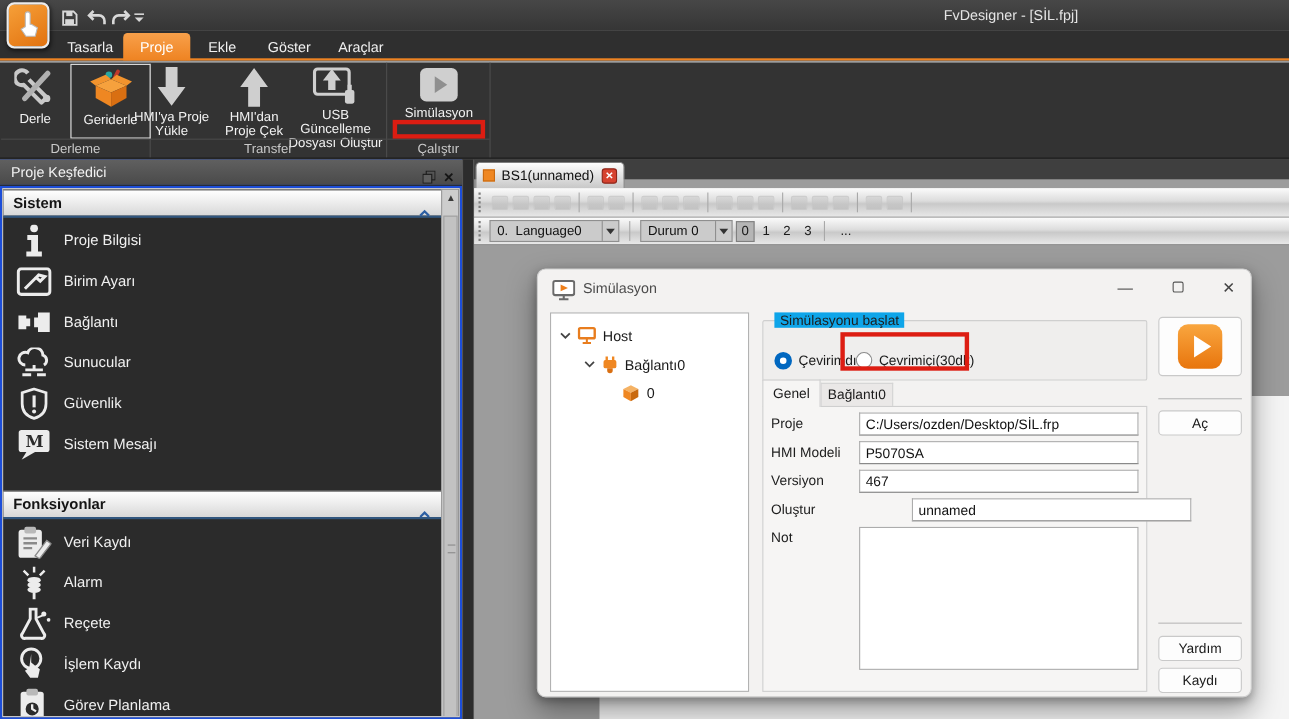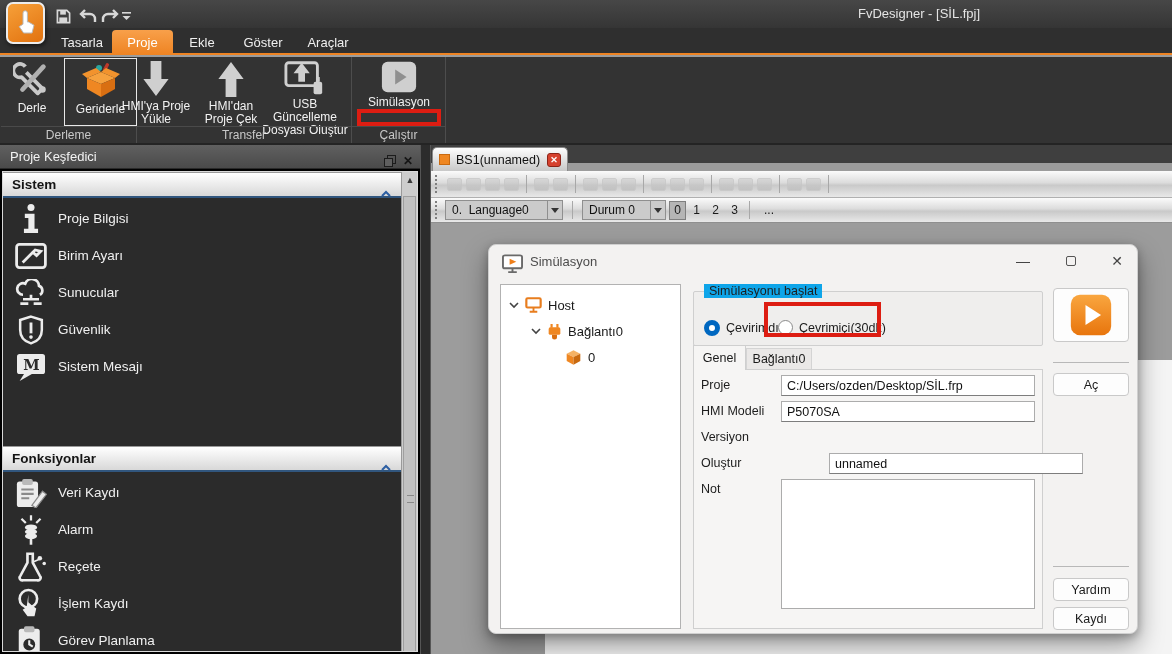--- a/index.html
+++ b/index.html
@@ -39,21 +39,21 @@
   #btn-usb      { left:260px; width:90px; }
   #btn-sim      { left:360px; width:78px; }
   .glabel { position:absolute; top:69px; height:16px; line-height:16px; text-align:center;
     color:#c9c9c9; font-size:12px; border-top:1px solid #4a4a4a; }
   #gl-0{ left:1px;   width:135px; }
   #gl-1{ left:137px; width:214px; }
   #gl-2{ left:352px; width:93px;  }
   #red-rect-1 { left:357px; top:-10px; width:84px; height:76px; border:4px solid #dd1d12; z-index:20; }
 
   
-  #sidebar { left:0; top:145px; width:420px; height:509px; background:#000000; }
+  #sidebar { left:0; top:145px; width:420px; height:509px; background:#1d4ed8; }
   #sb-header { position:absolute; left:0; top:0; width:420px; height:24px;
     background:linear-gradient(#606060,#4a4a4a); color:#f2f2f2; font-size:13px;
     line-height:24px; padding-left:10px; border-bottom:1px solid #2a2a2a; }
   #sb-float { position:absolute; right:24px; top:6px; }
   #sb-close { position:absolute; right:7px; top:4px; color:#151515; font-size:12px; font-weight:bold; }
   #sb-outer { position:absolute; left:2px; top:26px; width:416px; height:481px;
     border:1px solid #d9d9d9; background:#303030; overflow:hidden; }
   #sb-content { position:absolute; left:0; top:0; width:398px; height:479px; overflow:hidden; }
   .sec-header { position:relative; height:26px; background:linear-gradient(#ffffff,#d8d8d8);
     border-bottom:2px solid #31567e; border-top:1px solid #9a9a9a;
@@ -318,20 +318,29 @@
           <span class="sb-ic">
             <svg width="32" height="26" viewBox="0 0 34 28">
               <rect x="1.5" y="1.5" width="31" height="25" rx="3" fill="none" stroke="#ececec" stroke-width="3"></rect>
               <path d="M8 21 19 10m0 0 2.5-2.5 6 1.5-4.5 4.5z" stroke="#ececec" stroke-width="3" fill="none"></path>
             </svg>
             </span>
           <span class="sb-label">Birim Ayarı</span>
         </div>
         <div class="sb-item">
           <span class="sb-ic">
+            <svg width="32" height="22" viewBox="0 0 36 24">
+              <path d="M2 5h8v3h4v8h-4v3H2z" fill="#ececec"></path>
+              <path d="M34 2H22v5h-4v10h4v5h12z" fill="#ececec"></path>
+            </svg>
+            </span>
+          <span class="sb-label">Bağlantı</span>
+        </div>
+        <div class="sb-item">
+          <span class="sb-ic">
             <svg width="32" height="28" viewBox="0 0 36 30">
               <path d="M9 17a6.5 6.5 0 1 1 2.5-12.5 8 8 0 0 1 15.5 2.5 5.5 5.5 0 0 1 1 10" fill="none" stroke="#ececec" stroke-width="3"></path>
               <path d="M18 17v5M6 27h9M21 27h9M9 22h18" stroke="#ececec" stroke-width="3"></path>
             </svg>
             </span>
           <span class="sb-label">Sunucular</span>
         </div>
         <div class="sb-item">
           <span class="sb-ic">
             <svg width="26" height="30" viewBox="0 0 30 36">
@@ -564,20 +573,21 @@
 
   <div id="dtab-genel" class="dtab">Genel</div>
   <div id="dtab-bag" class="dtab">Bağlantı0</div>
   <div id="dlg-page"></div>
 
   <div id="fl-0" class="flabel">Proje</div>
   <input id="fi-0" class="finput" value="C:/Users/ozden/Desktop/SİL.frp" style="">
   <div id="fl-1" class="flabel">HMI Modeli</div>
   <input id="fi-1" class="finput" value="P5070SA" style="">
   <div id="fl-2" class="flabel">Versiyon</div>
+  <input id="fi-2" class="finput" value="467" style="">
   <div id="fl-3" class="flabel">Oluştur</div>
   <input id="fi-3" class="finput" value="unnamed" style="">
   <div id="fl-4" class="flabel">Not</div>
   <textarea id="fi-4" style=""></textarea>
 
   <div id="play-btn" class="rcol-btn">
     <svg width="44" height="44" viewBox="0 0 48 48">
       <defs>
         <linearGradient id="pg" x1="0" y1="0" x2="0" y2="1">
           <stop offset="0" stop-color="#f9a63f"></stop>

